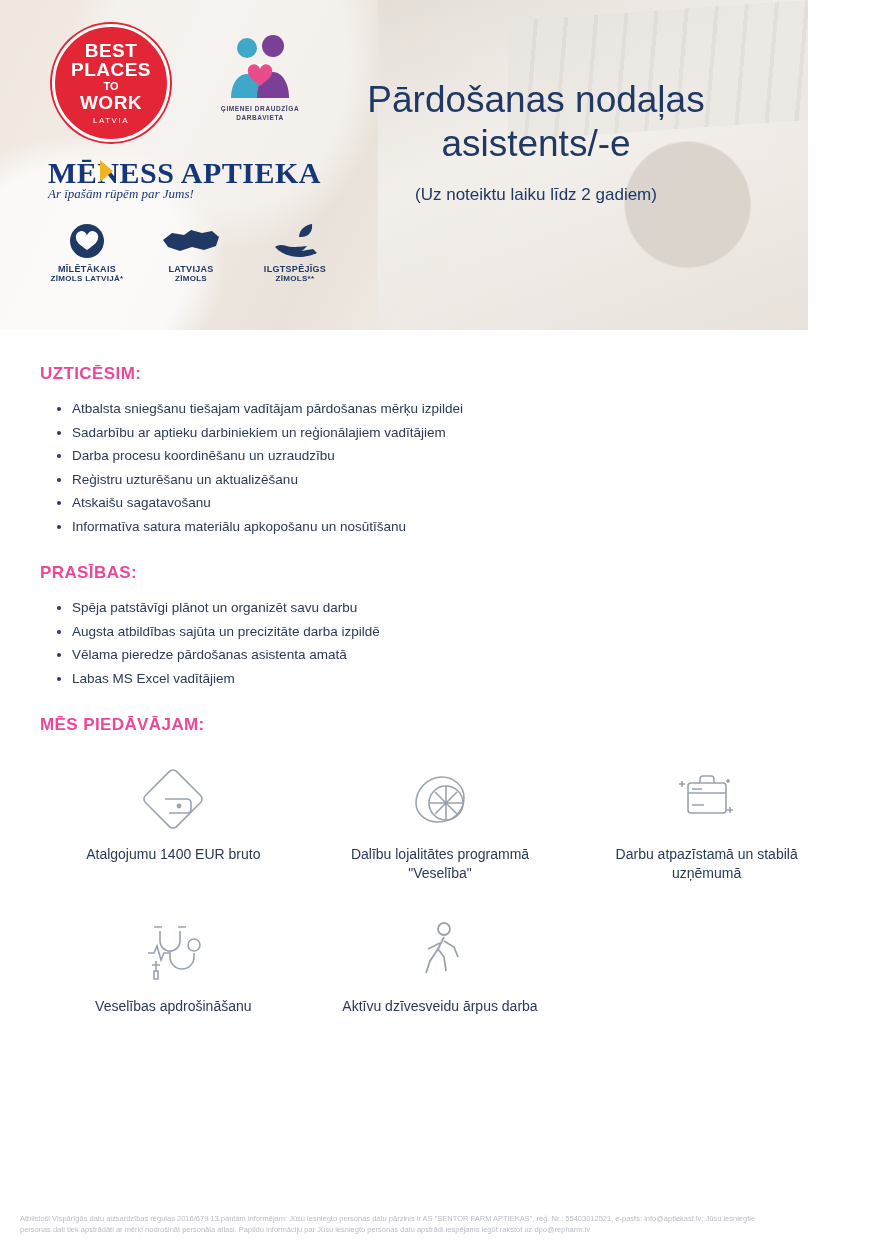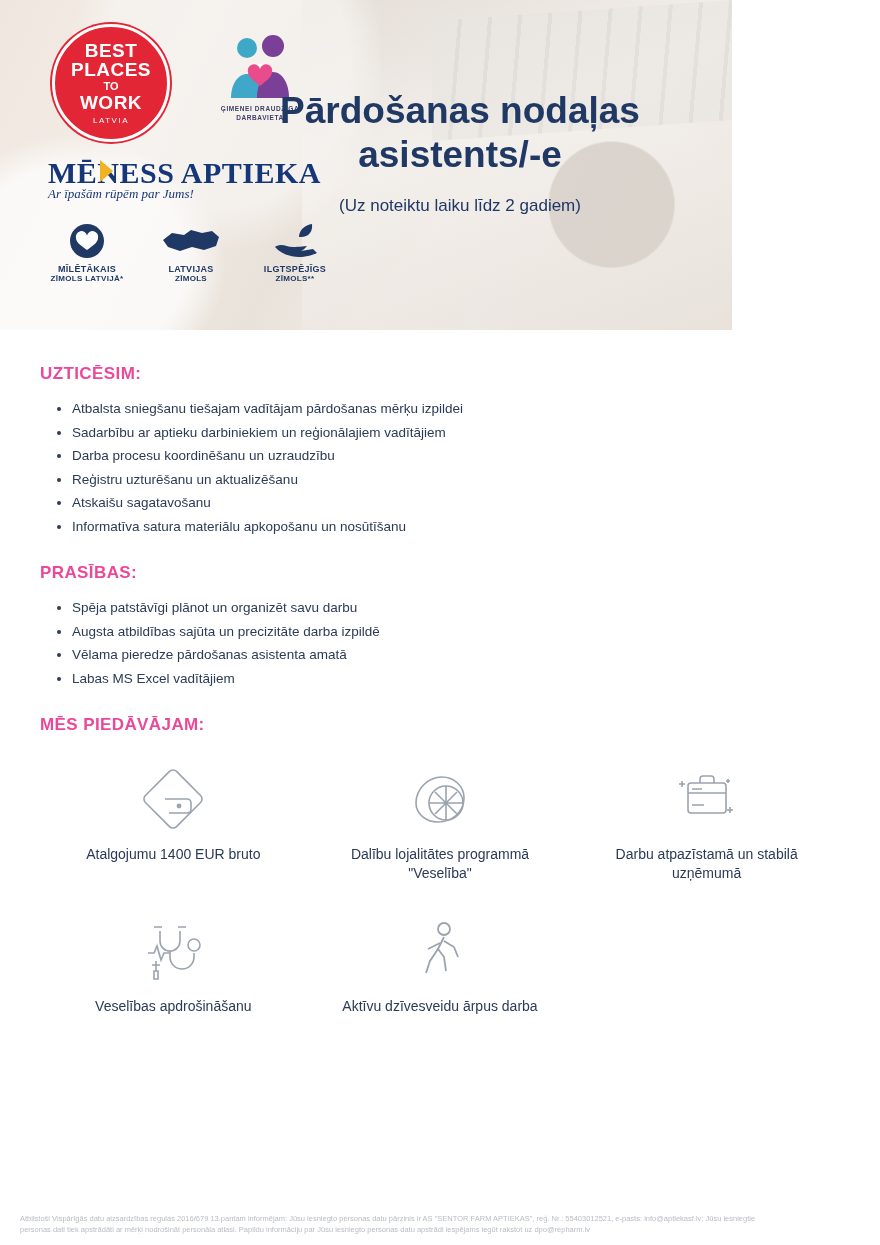--- a/index.html
+++ b/index.html
@@ -9,21 +9,21 @@
     height: 1245px;
     font-family: "Liberation Sans", sans-serif;
     background: #ffffff;
     color: #1f3864;
     overflow: hidden;
   }
 
   
   .header {
     position: relative;
-    width: 732px;
+    width: 808px;
     height: 330px;
     background: linear-gradient(115deg, #efe7df 0%, #f3ece6 25%, #e9e2da 45%, #f6f2ee 70%, #ece6e0 100%);
     overflow: hidden;
   }
   .header::before {
     content: "";
     position: absolute;
     right: 0; top: 0;
     width: 430px; height: 330px;
     background:
@@ -102,21 +102,21 @@
   }
 
   .marks { position: absolute; left: 48px; top: 218px; display: flex; gap: 26px; }
   .mark { width: 78px; text-align: center; color: #1f3864; }
   .mark .gl { height: 46px; display: flex; align-items: center; justify-content: center; }
   .mark .t1 { font-size: 9px; font-weight: bold; letter-spacing: .3px; }
   .mark .t2 { font-size: 8px; font-weight: bold; letter-spacing: .3px; }
 
   .title-block { position: absolute; right: 32px; top: 78px; width: 480px; text-align: center; }
   .title-block h1 {
-    margin: 11px; font-size: 37px; line-height: 1.18; font-weight: bold; color: #1f3864;
+    margin: 0; font-size: 37px; line-height: 1.18; font-weight: normal; color: #1f3864;
   }
   .title-block .sub {
     margin-top: 20px; font-size: 17px; color: #1f3864;
   }
 
   
   .content { padding: 34px 40px 0 40px; }
   h2.section {
     font-size: 17px; font-weight: bold; color: #ec4899; letter-spacing: .4px;
     margin: 0 0 18px 0;

